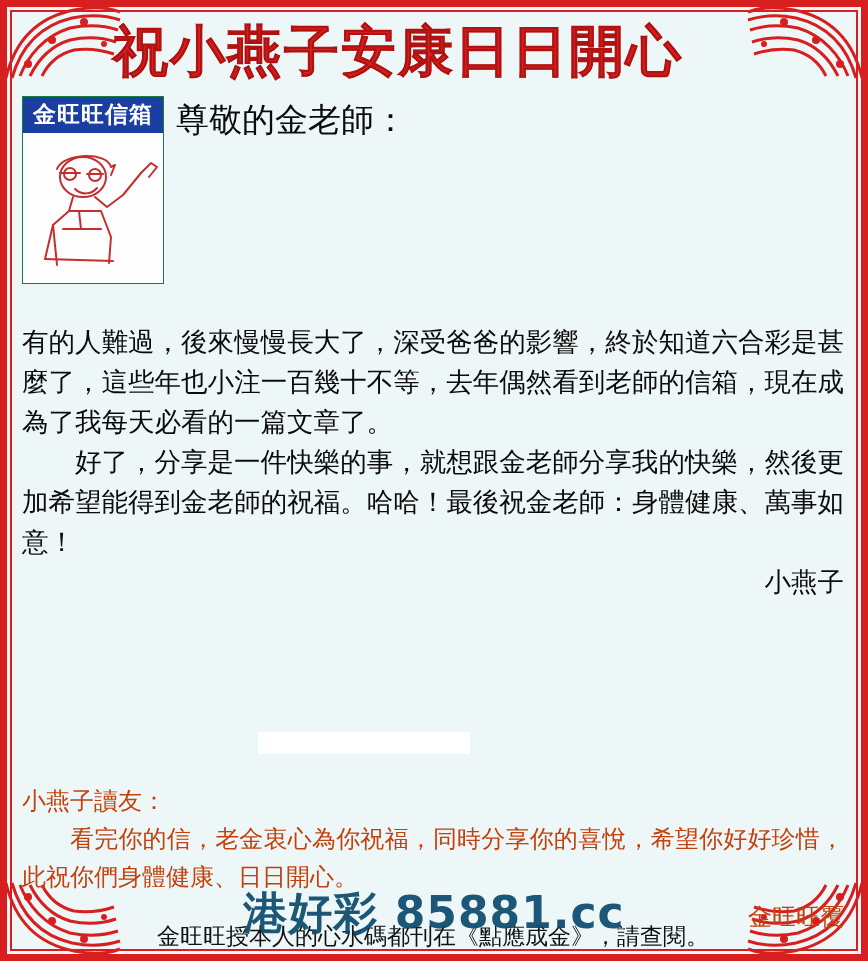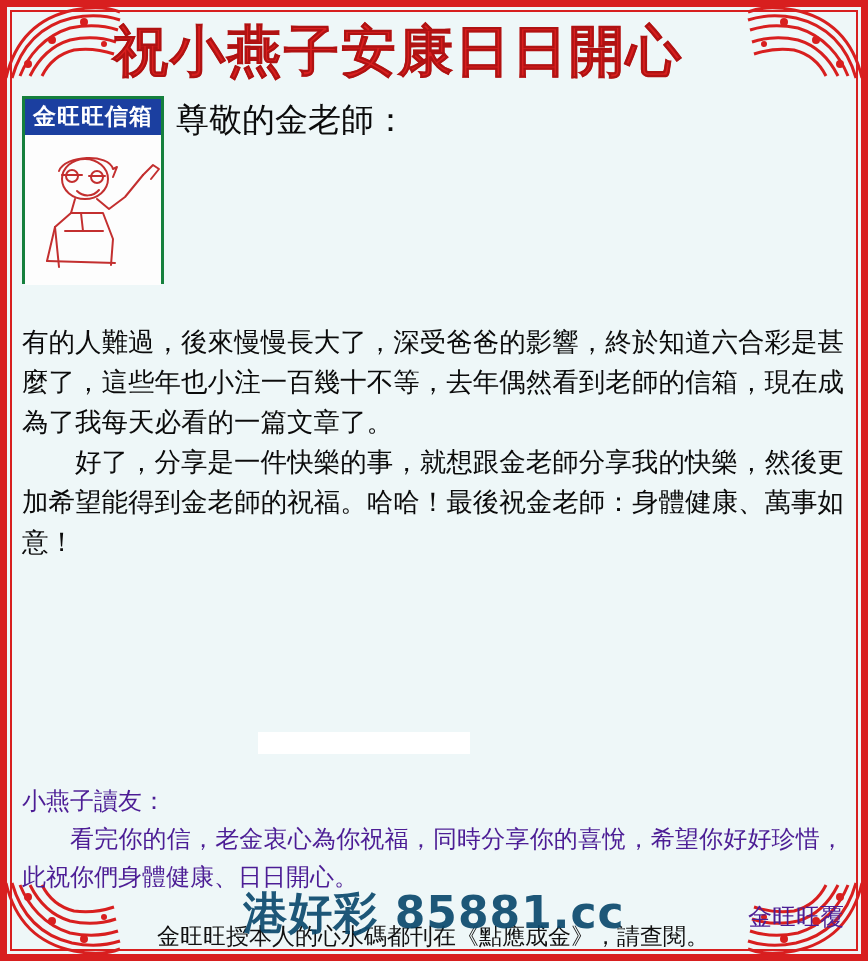--- a/index.html
+++ b/index.html
@@ -77,21 +77,21 @@
   }
 
   
   .logo-box {
     position: absolute;
     top: 96px;
     left: 22px;
     width: 142px;
     height: 188px;
     background: #ffffff;
-    border: 3px solid #15803d;
+    border: 1px solid #15803d;
     box-sizing: border-box;
   }
   .logo-title {
     background: #1b3fa0;
     color: #ffffff;
     font-family: "DejaVu Serif", serif;
     font-weight: bold;
     font-size: 23px;
     line-height: 34px;
     height: 36px;
@@ -154,21 +154,21 @@
 
   
   .reply {
     position: absolute;
     top: 782px;
     left: 22px;
     width: 822px;
     font-family: "DejaVu Serif", serif;
     font-size: 24px;
     line-height: 38px;
-    color: #4c1d95;
+    color: #c2410c;
     text-align: justify;
   }
   .reply p { margin: 0; }
   .reply .sig-right { font-size: 24px; margin-top: 2px; }
 
   .footnote {
     position: absolute;
     top: 922px;
     left: 22px;
     width: 822px;
@@ -303,20 +303,21 @@
     </div>
   </div>
 
   <div class="letter">
     <p class="ind1">尊敬的金老師：</p>
   </div>
 
   <div class="letter-wide">
     <p class="ind1">有的人難過，後來慢慢長大了，深受爸爸的影響，終於知道六合彩是甚麼了，這些年也小注一百幾十不等，去年偶然看到老師的信箱，現在成為了我每天必看的一篇文章了。</p>
     <p class="ind2">好了，分享是一件快樂的事，就想跟金老師分享我的快樂，然後更加希望能得到金老師的祝福。哈哈！最後祝金老師：身體健康、萬事如意！</p>
+    <p class="sig-right">小燕子</p>
   </div>
 
   <div class="redaction"></div>
 
   <div class="reply">
     <p class="ind1">小燕子讀友：</p>
     <p class="ind2">看完你的信，老金衷心為你祝福，同時分享你的喜悅，希望你好好珍惜，此祝你們身體健康、日日開心。</p>
     <p class="sig-right">金旺旺覆</p>
   </div>
 

